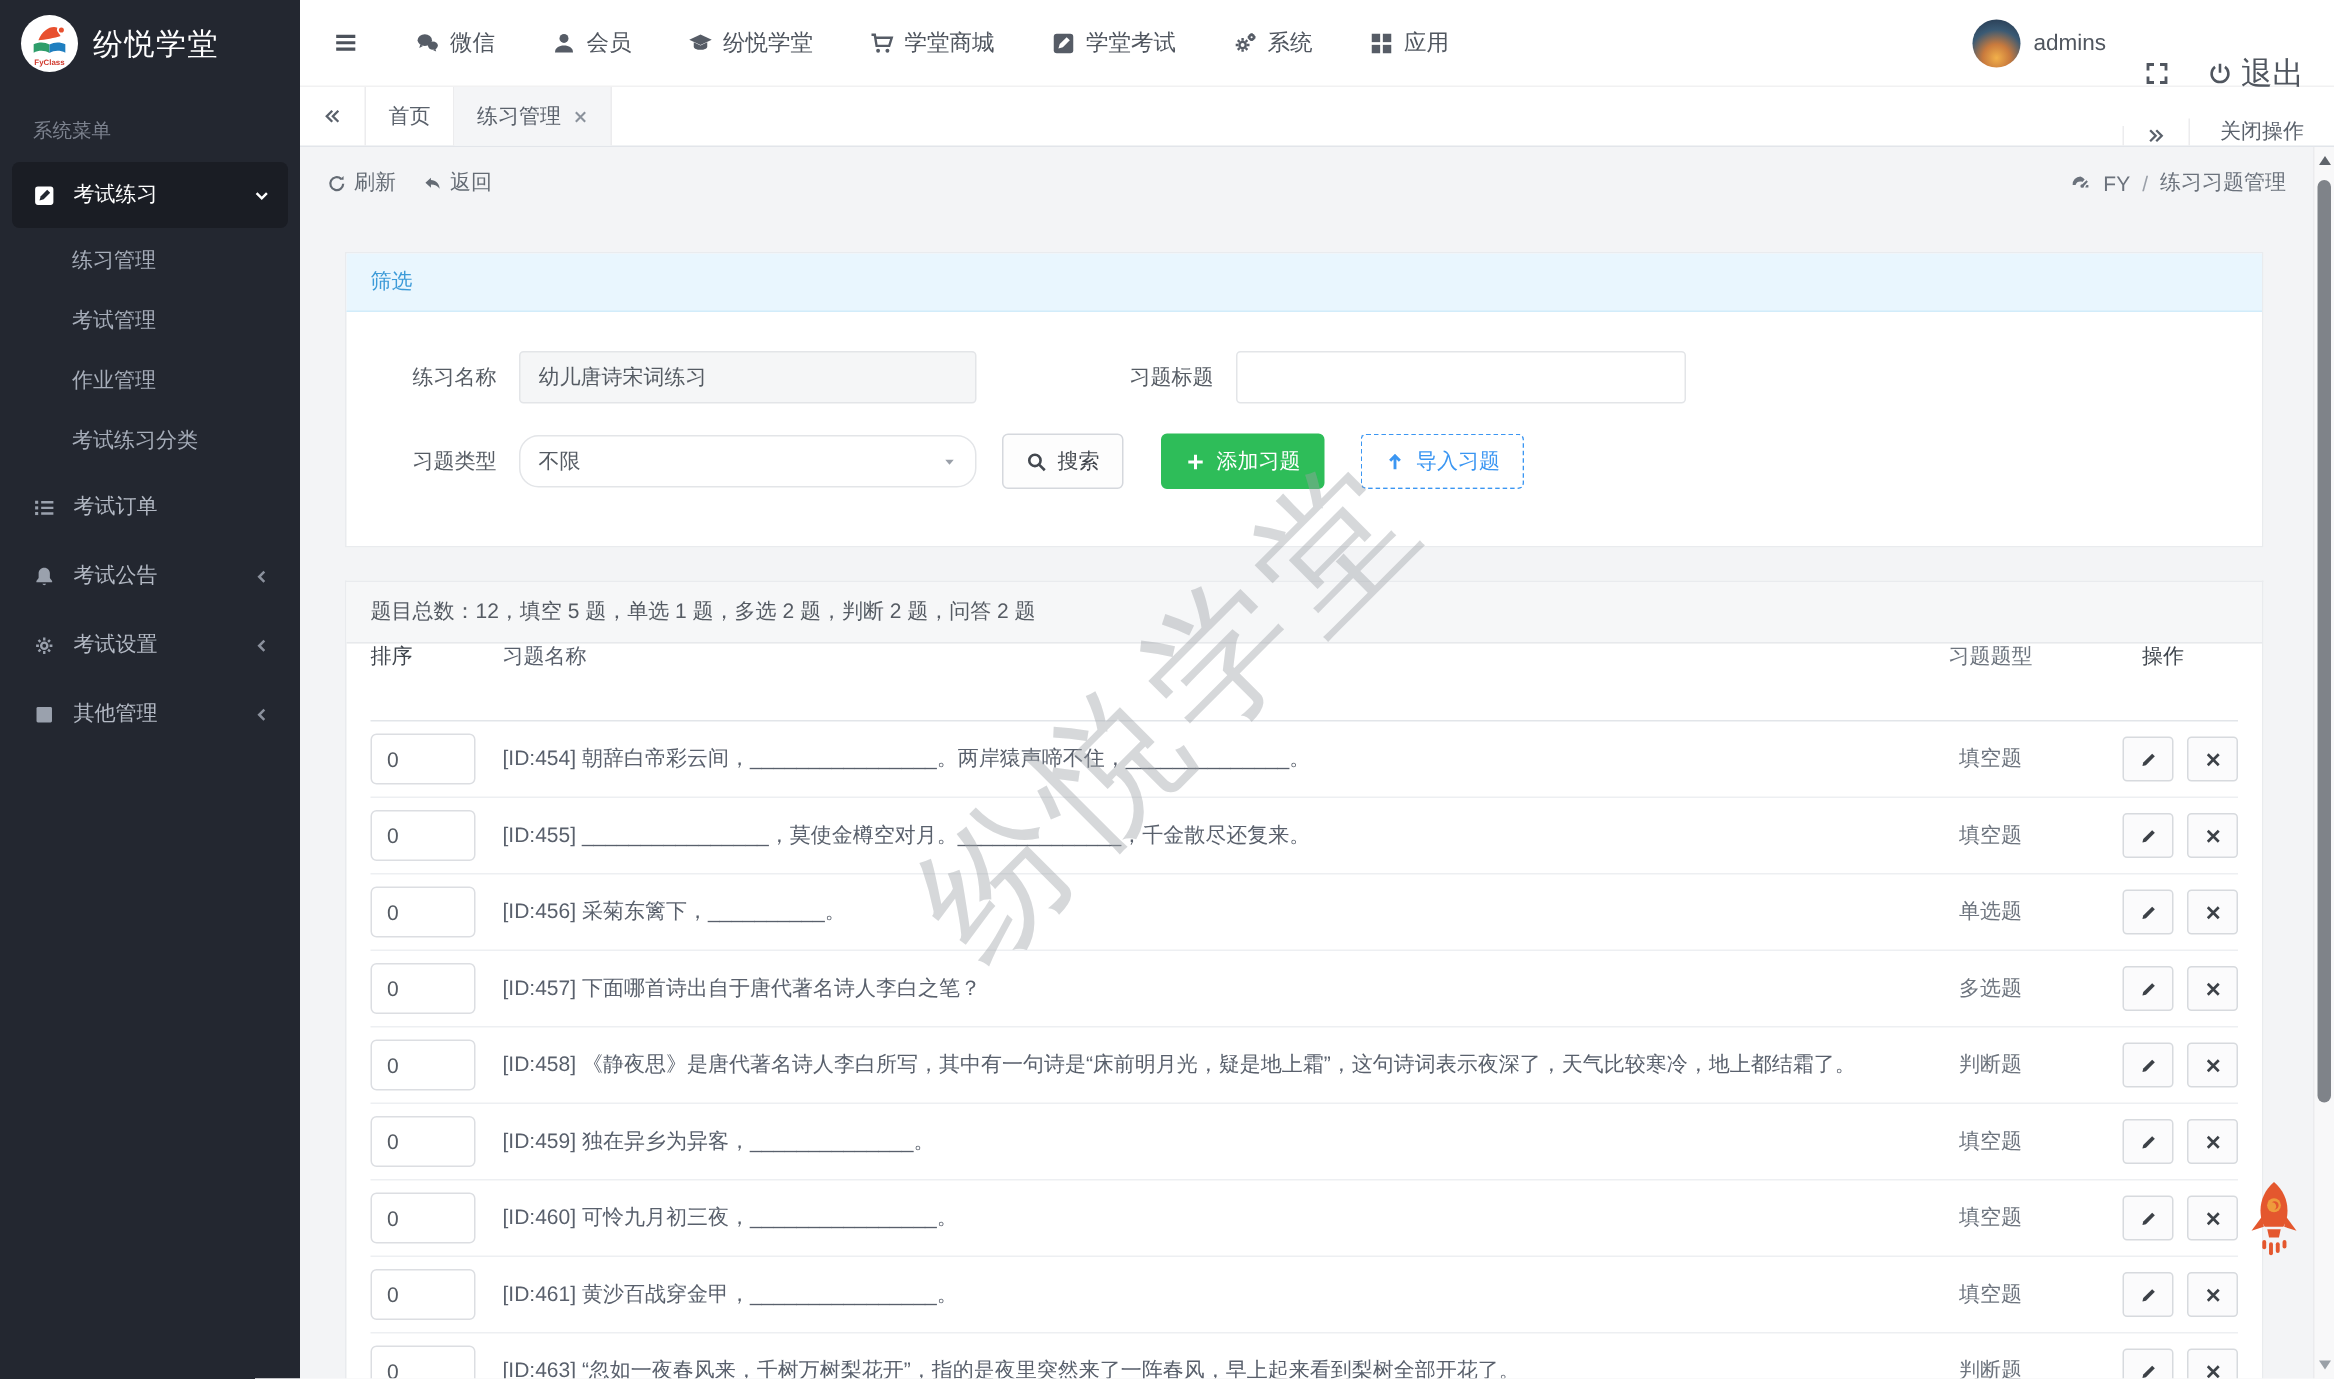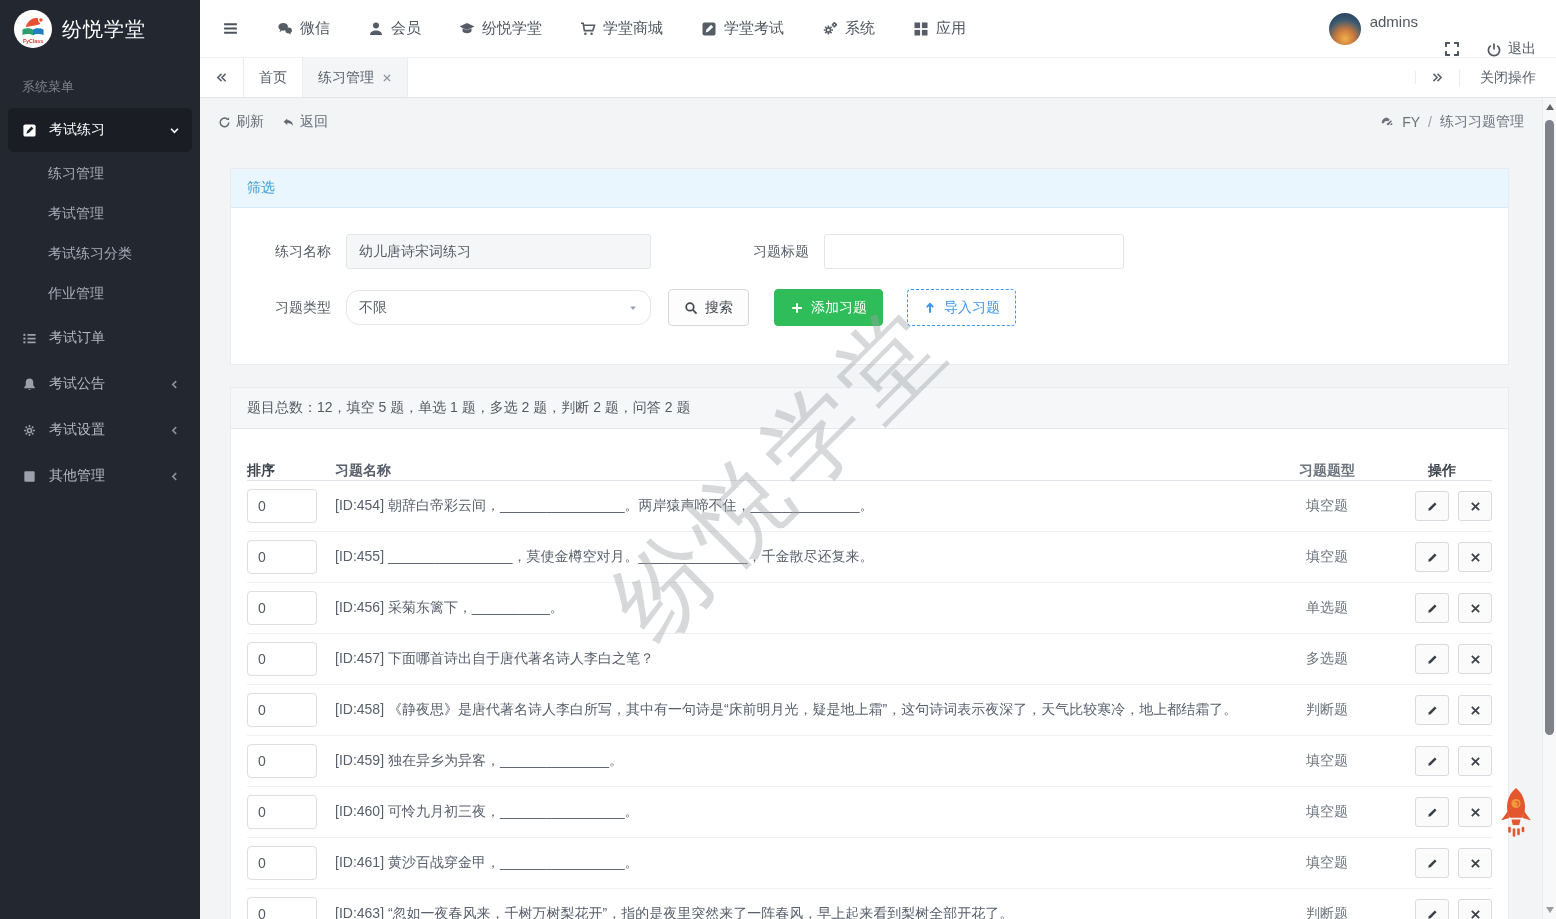--- a/index.html
+++ b/index.html
@@ -27,37 +27,37 @@
 
   
   .topbar { position:absolute; left:200px; top:0; right:0; height:58px; background:#fff; display:flex; align-items:center; padding:0 20px 0 10px; border-bottom:1px solid #f1f1f2; z-index:9; }
   .hamburger { padding:10px 12px; color:#4c525b; cursor:pointer; }
   .hamburger svg { width:17px; height:17px; }
   .nav-items { display:flex; align-items:flex-end; margin-left:26px; gap:38px; }
   .nav-item { display:flex; align-items:center; gap:7px; color:#50565f; font-size:15px; cursor:pointer; }
   .nav-item .icon { color:#565c66; }
   .nav-item .icon svg { width:16px; height:16px; }
   .topbar-right { margin-left:auto; display:flex; align-items:center; gap:26px; }
-  .user-chip { display:flex; gap:9px; cursor:pointer; }
+  .user-chip { display:flex; align-items:center; gap:9px; cursor:pointer; }
   .avatar { width:32px; height:32px; border-radius:50%; background:
      radial-gradient(circle at 50% 80%, #f2b04a 0%, #c97a3d 30%, #3a5a74 62%, #233248 100%); }
   .username { color:#50565f; font-size:15px; }
-  .top-icon { color:#50565f; cursor:pointer; display:flex; align-items:flex-end; gap:6px; font-size:14px;margin-top:40px; }
+  .top-icon { color:#50565f; cursor:pointer; display:flex; align-items:center; gap:6px; font-size:21px;margin-top:40px; }
   .top-icon svg { width:16px; height:16px; }
 
   
   .tabbar { position:absolute; left:200px; top:58px; right:0; height:40px; background:#fff; border-bottom:1px solid #e2e5ea; display:flex; align-items:stretch; z-index:9; }
   .tab-cell { display:flex; align-items:center; justify-content:center; padding:0 15px; color:#5a616b; cursor:pointer; }
   .tab-cell svg { width:13px; height:13px; }
   .tab-arrow-l { border-right:1px solid #ececee; width:44px; }
   .tab { border-right:1px solid #ececee; font-size:14px; gap:8px; }
   .tab.active { background:#f4f5f7; }
   .tab .tab-close { color:#8a919b; font-size:12px; display:flex; }
   .tab .tab-close svg { width:10px; height:10px; }
-  .tabbar-right { margin-left:auto; display:flex; align-items:center; }
+  .tabbar-right { margin-left:auto; display:flex; align-items:flex-end; }
   .tab-arrow-r { border-left:1px solid #ececee; width:44px; }
   .tab-closeops { border-left:1px solid #ececee; padding:0 20px; }
 
   
   .content { position:absolute; left:200px; top:98px; right:0; bottom:0; background:#f3f4f6; overflow:hidden; }
   .toolbar-row { height:48px; display:flex; align-items:center; padding:0 32px 0 18px; color:#646b74; }
   .tool-link { display:flex; align-items:center; gap:5px; cursor:pointer; margin-right:18px; font-size:14px; }
   .tool-link svg { width:13px; height:13px; }
   .crumbs { margin-left:auto; display:flex; align-items:center; gap:8px; color:#6b727c; font-size:14px; }
   .crumbs .icon svg { width:14px; height:14px; }
@@ -80,21 +80,21 @@
   .btn { height:37px; border-radius:4px; border:1px solid #d5d8dd; background:#fdfdfd; display:inline-flex; align-items:center; gap:7px; padding:0 15px; font-size:14px; color:#43484f; cursor:pointer; font-family:inherit; }
   .btn svg { width:14px; height:14px; }
   .btn-search { margin-left:17px; }
   .btn-add { margin-left:25px; background:#2ebd59; border-color:#2ebd59; color:#fff; }
   .btn-import { margin-left:24px; background:#fff; border:1px dashed #3b96f2; color:#3b96f2; border-radius:4px; }
 
   
   .list-panel { margin-top:22px; border-bottom:none; height:600px; }
   .summary { background:#f6f7f8; border-bottom:1px solid #e7e9ec; padding:11px 16px; color:#555b63; font-size:14px; }
   .table { padding:0 16px; }
-  .thead { display:flex; align-items:flex-end; height:52px; border-bottom:1px solid #e2e5e9; font-weight:bold; color:#3f454d; }
+  .thead { display:flex; align-items:flex-start; height:52px; border-bottom:1px solid #e2e5e9; font-weight:normal; color:#3f454d; }
   .trow { display:flex; align-items:center; height:51px; border-bottom:1px solid #edeff2; }
   .c-sort { width:88px; flex:0 0 auto; }
   .c-name { flex:1; color:#59606c; padding-right:10px; white-space:nowrap; overflow:hidden; }
   .c-type { width:130px; flex:0 0 auto; text-align:center; color:#6d747e; }
   .c-ops { width:100px; flex:0 0 auto; display:flex; gap:9px; justify-content:flex-end; }
   .sort-input { width:70px; height:34px; border:1px solid #dcdee2; border-radius:4px; padding:0 10px; color:#555b63; font-size:14px; font-family:inherit; background:#fff; }
   .op-btn { width:34px; height:30px; border:1px solid #d7dade; border-radius:3px; background:#fbfbfc; display:inline-flex; align-items:center; justify-content:center; color:#3c4147; cursor:pointer; }
   .op-btn svg { width:13px; height:13px; }
 
   
@@ -136,22 +136,22 @@
       </span>
     <span class="lbl">考试练习</span>
     <span class="chev icon">
         <svg viewBox="0 0 16 16" fill="none" stroke="currentColor" stroke-width="2.4">
           <path d="M3 5.5l5 5 5-5"></path>
         </svg>
       </span>
   </div>
   <div class="s-sub">练习管理</div>
   <div class="s-sub">考试管理</div>
+  <div class="s-sub">作业管理</div>
   <div class="s-sub">考试练习分类</div>
-  <div class="s-sub">作业管理</div>
 
   <div class="s-item">
     <span class="icon">
         <svg viewBox="0 0 16 16">
           <g fill="currentColor">
             <rect x="1.5" y="3" width="2.2" height="2.2"></rect>
             <rect x="1.5" y="7" width="2.2" height="2.2"></rect>
             <rect x="1.5" y="11" width="2.2" height="2.2"></rect>
           </g>
           <g stroke="currentColor" stroke-width="1.7">

